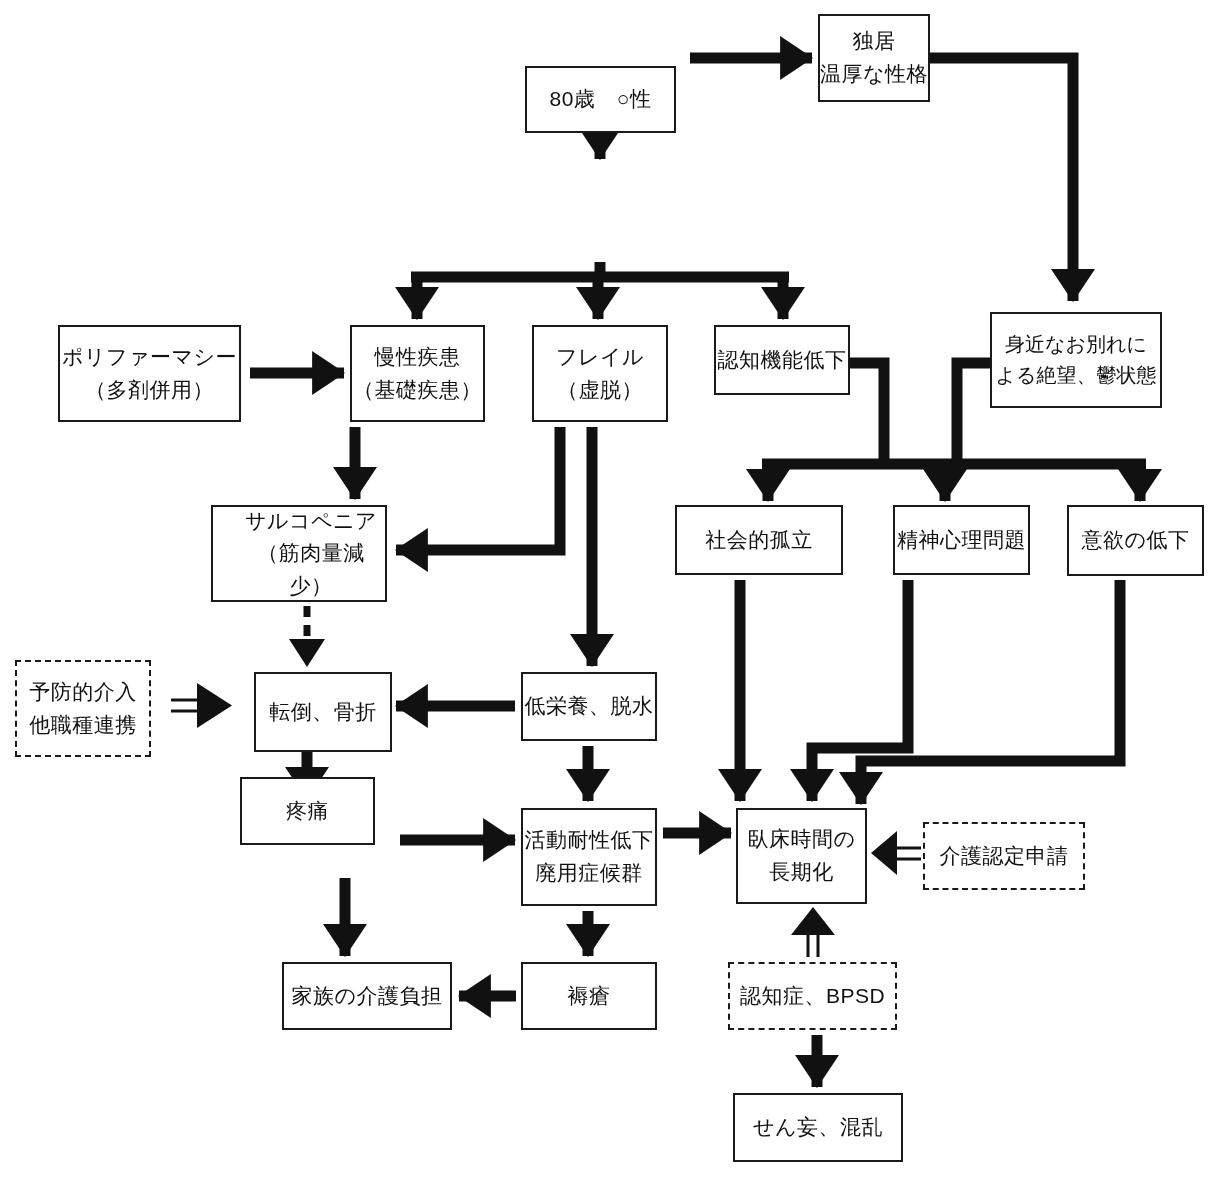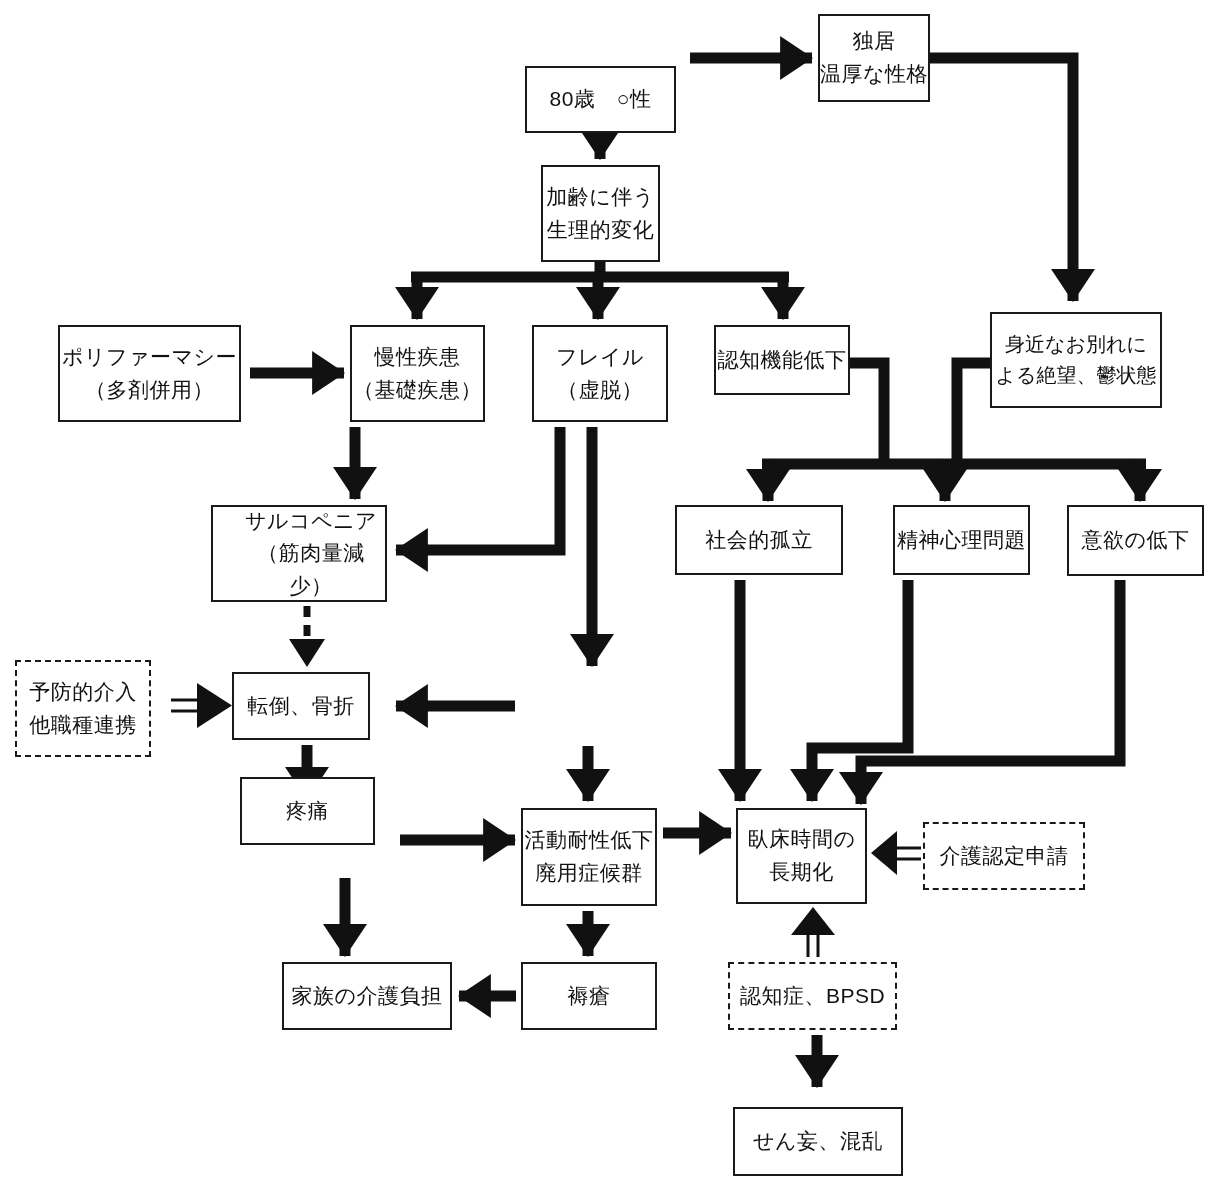--- a/index.html
+++ b/index.html
@@ -38,30 +38,30 @@
   .n-poly         { left: 58px;  top: 325px;  width: 183px; height: 97px; }
   .n-chronic      { left: 350px; top: 325px;  width: 135px; height: 97px; }
   .n-frailty      { left: 532px; top: 325px;  width: 136px; height: 97px; }
   .n-cognition    { left: 714px; top: 325px;  width: 136px; height: 70px; }
   .n-farewell     { left: 990px; top: 312px;  width: 172px; height: 96px; }
   .n-sarcopenia   { left: 211px; top: 505px;  width: 176px; height: 97px; padding-left: 24px; }
   .n-isolation    { left: 675px; top: 505px;  width: 168px; height: 70px; }
   .n-mental       { left: 893px; top: 505px;  width: 137px; height: 70px; }
   .n-motivation   { left: 1067px;top: 505px;  width: 137px; height: 71px; }
   .n-prevention   { left: 15px;  top: 660px;  width: 136px; height: 97px; }
-  .n-falls        { left: 232px; top: 672px;  width: 138px; height: 68px; }
+  .n-falls        { left: 254px; top: 672px;  width: 138px; height: 80px; }
   .n-malnutrition { left: 521px; top: 672px;  width: 136px; height: 69px; }
   .n-pain         { left: 240px; top: 777px;  width: 135px; height: 68px; }
   .n-decond       { left: 521px; top: 808px;  width: 136px; height: 98px; }
   .n-bedridden    { left: 736px; top: 808px;  width: 131px; height: 96px; }
   .n-cert         { left: 923px; top: 822px;  width: 162px; height: 68px; }
   .n-family       { left: 282px; top: 962px;  width: 170px; height: 68px; }
   .n-pressure     { left: 521px; top: 962px;  width: 136px; height: 68px; }
   .n-dementia     { left: 728px; top: 962px;  width: 169px; height: 68px; }
-  .n-delirium     { left: 733px; top: 1093px; width: 170px; height: 69px; margin-top: 14px; }
+  .n-delirium     { left: 733px; top: 1093px; width: 170px; height: 69px; }
 
   .a  { stroke: #111111; stroke-width: 11; fill: none; }
   .a2 { stroke: #111111; stroke-width: 11; fill: none; stroke-linejoin: miter; }
   .thin { stroke: #111111; stroke-width: 3; fill: none; }
   .dash { stroke: #111111; stroke-width: 7; fill: none; stroke-dasharray: 11 8; }
   .head { fill: #111111; stroke: none; }
 </style>
 </head>
 <body>
 
@@ -135,39 +135,38 @@
 
     <path class="a" d="M345,878 V956" marker-end="url(#ah)"></path>
     <path class="a" d="M588,911 V956" marker-end="url(#ah)"></path>
     <path class="a" d="M516,996 H459" marker-end="url(#ah)"></path>
     <path class="a" d="M817,1035 V1087" marker-end="url(#ah)"></path>
   </svg>
 
   <div class="node n-age">80歳　○性</div>
   <div class="node n-solo">独居
 温厚な性格</div>
-  <div class="node n-aging">加齢に伴う
-生理的変化</div>
   <div class="node n-poly">ポリファーマシー
 （多剤併用）</div>
   <div class="node n-chronic">慢性疾患
 （基礎疾患）</div>
   <div class="node n-frailty">フレイル
 （虚脱）</div>
   <div class="node n-cognition">認知機能低下</div>
   <div class="node n-farewell small-text">身近なお別れに
 よる絶望、鬱状態</div>
   <div class="node n-sarcopenia">サルコペニア
 （筋肉量減少）</div>
   <div class="node n-isolation">社会的孤立</div>
   <div class="node n-mental">精神心理問題</div>
   <div class="node n-motivation">意欲の低下</div>
   <div class="node n-prevention dashed">予防的介入
 他職種連携</div>
   <div class="node n-falls">転倒、骨折</div>
+  <div class="node n-malnutrition">低栄養、脱水</div>
   <div class="node n-pain">疼痛</div>
   <div class="node n-decond">活動耐性低下
 廃用症候群</div>
   <div class="node n-bedridden">臥床時間の
 長期化</div>
   <div class="node n-cert dashed">介護認定申請</div>
   <div class="node n-family">家族の介護負担</div>
   <div class="node n-pressure">褥瘡</div>
   <div class="node n-dementia dashed">認知症、BPSD</div>
   <div class="node n-delirium">せん妄、混乱</div>

